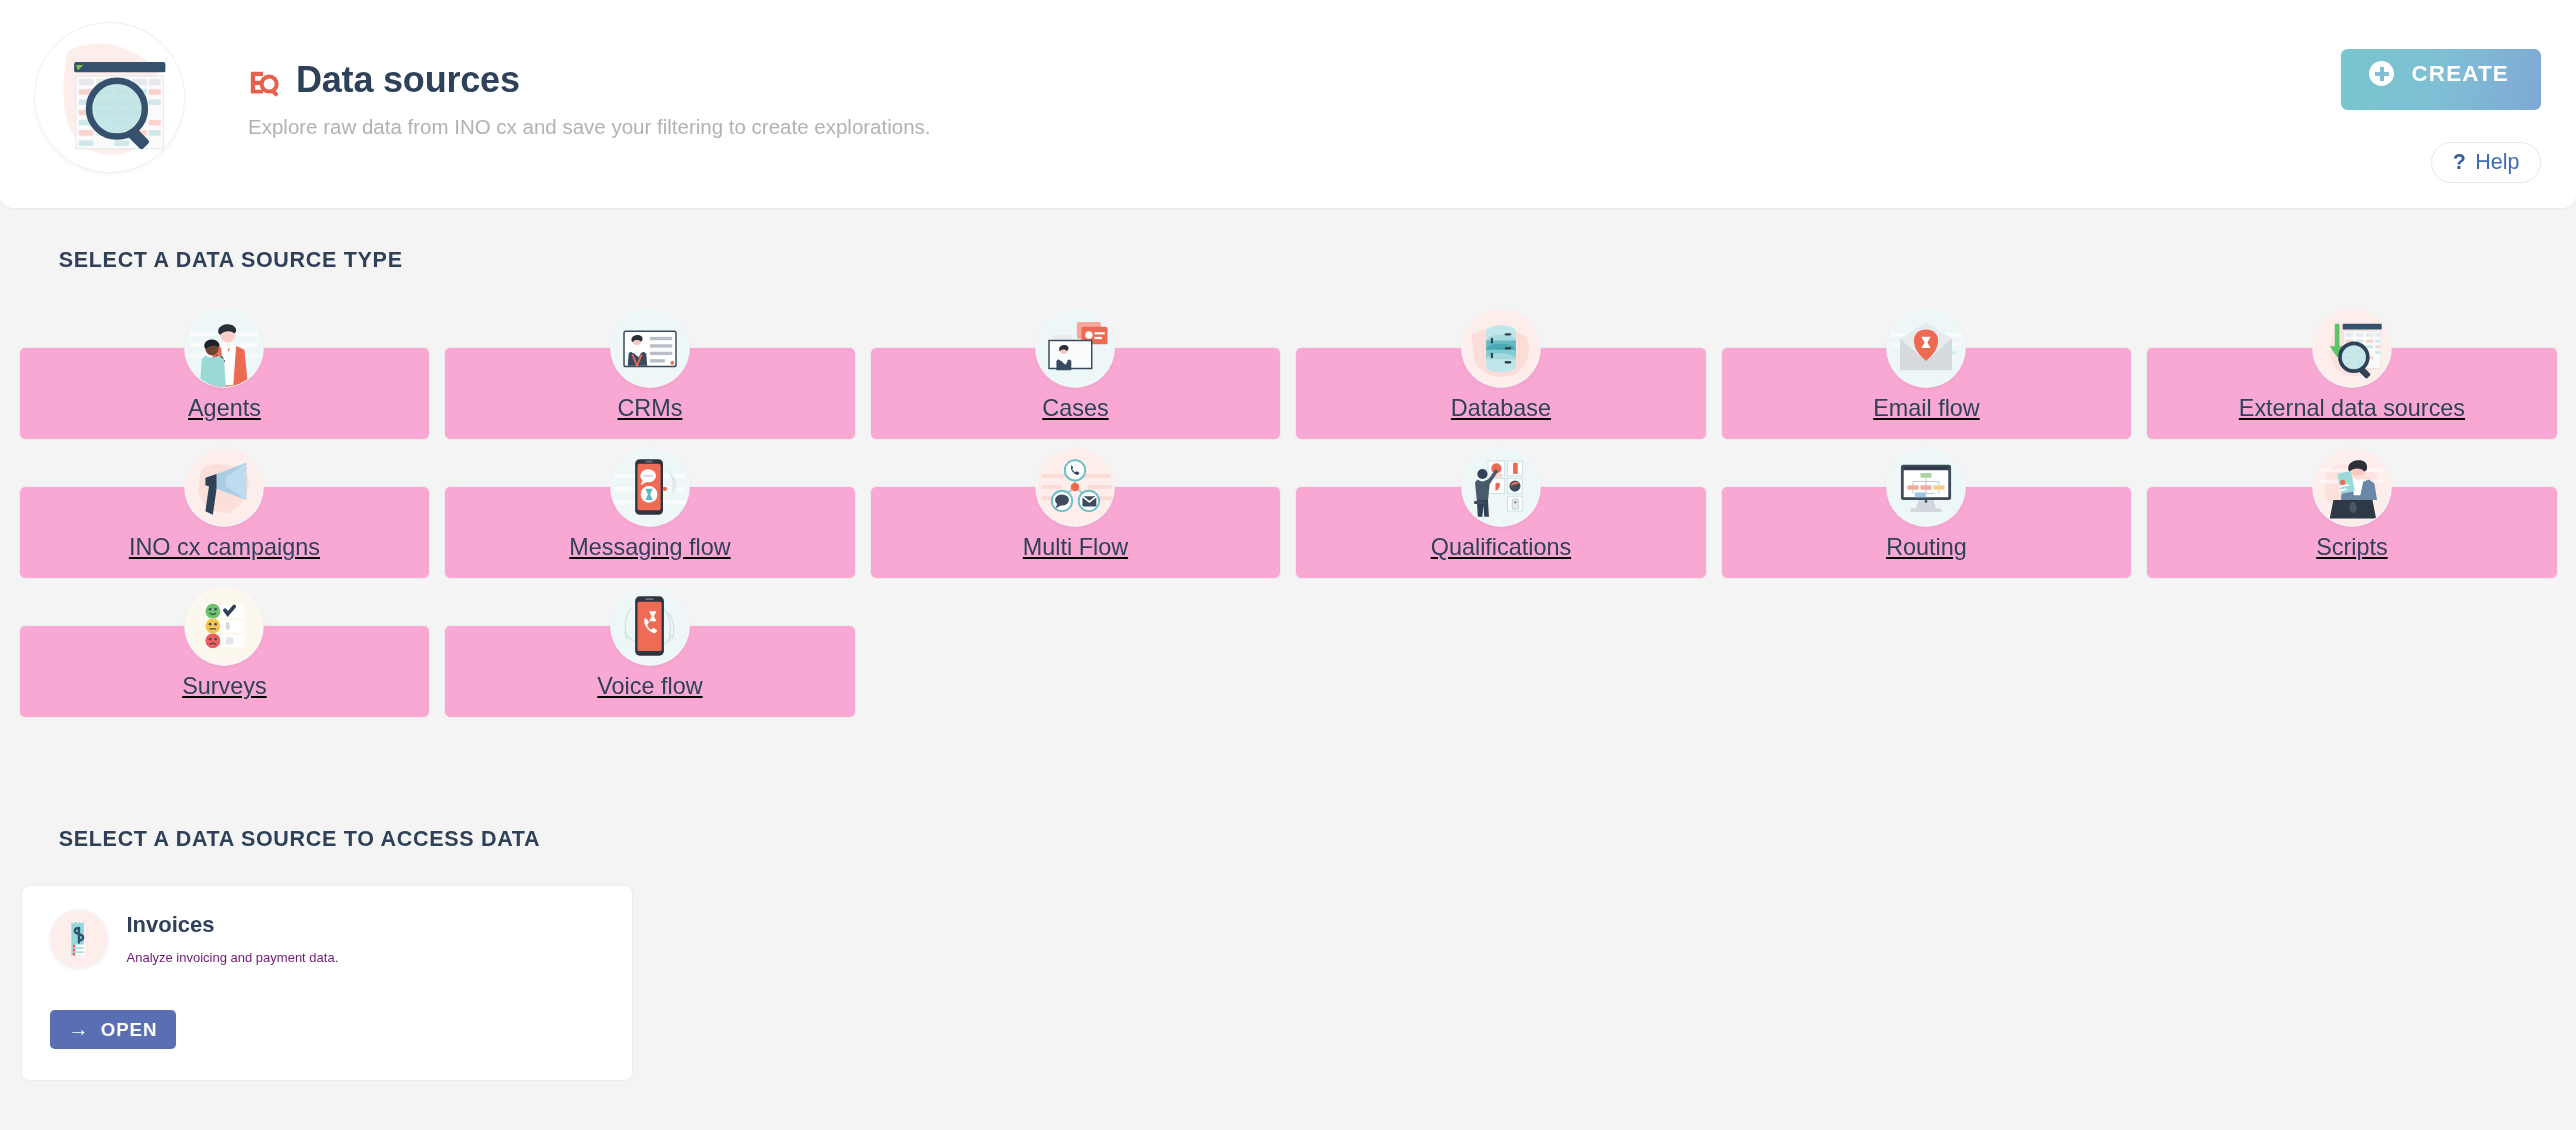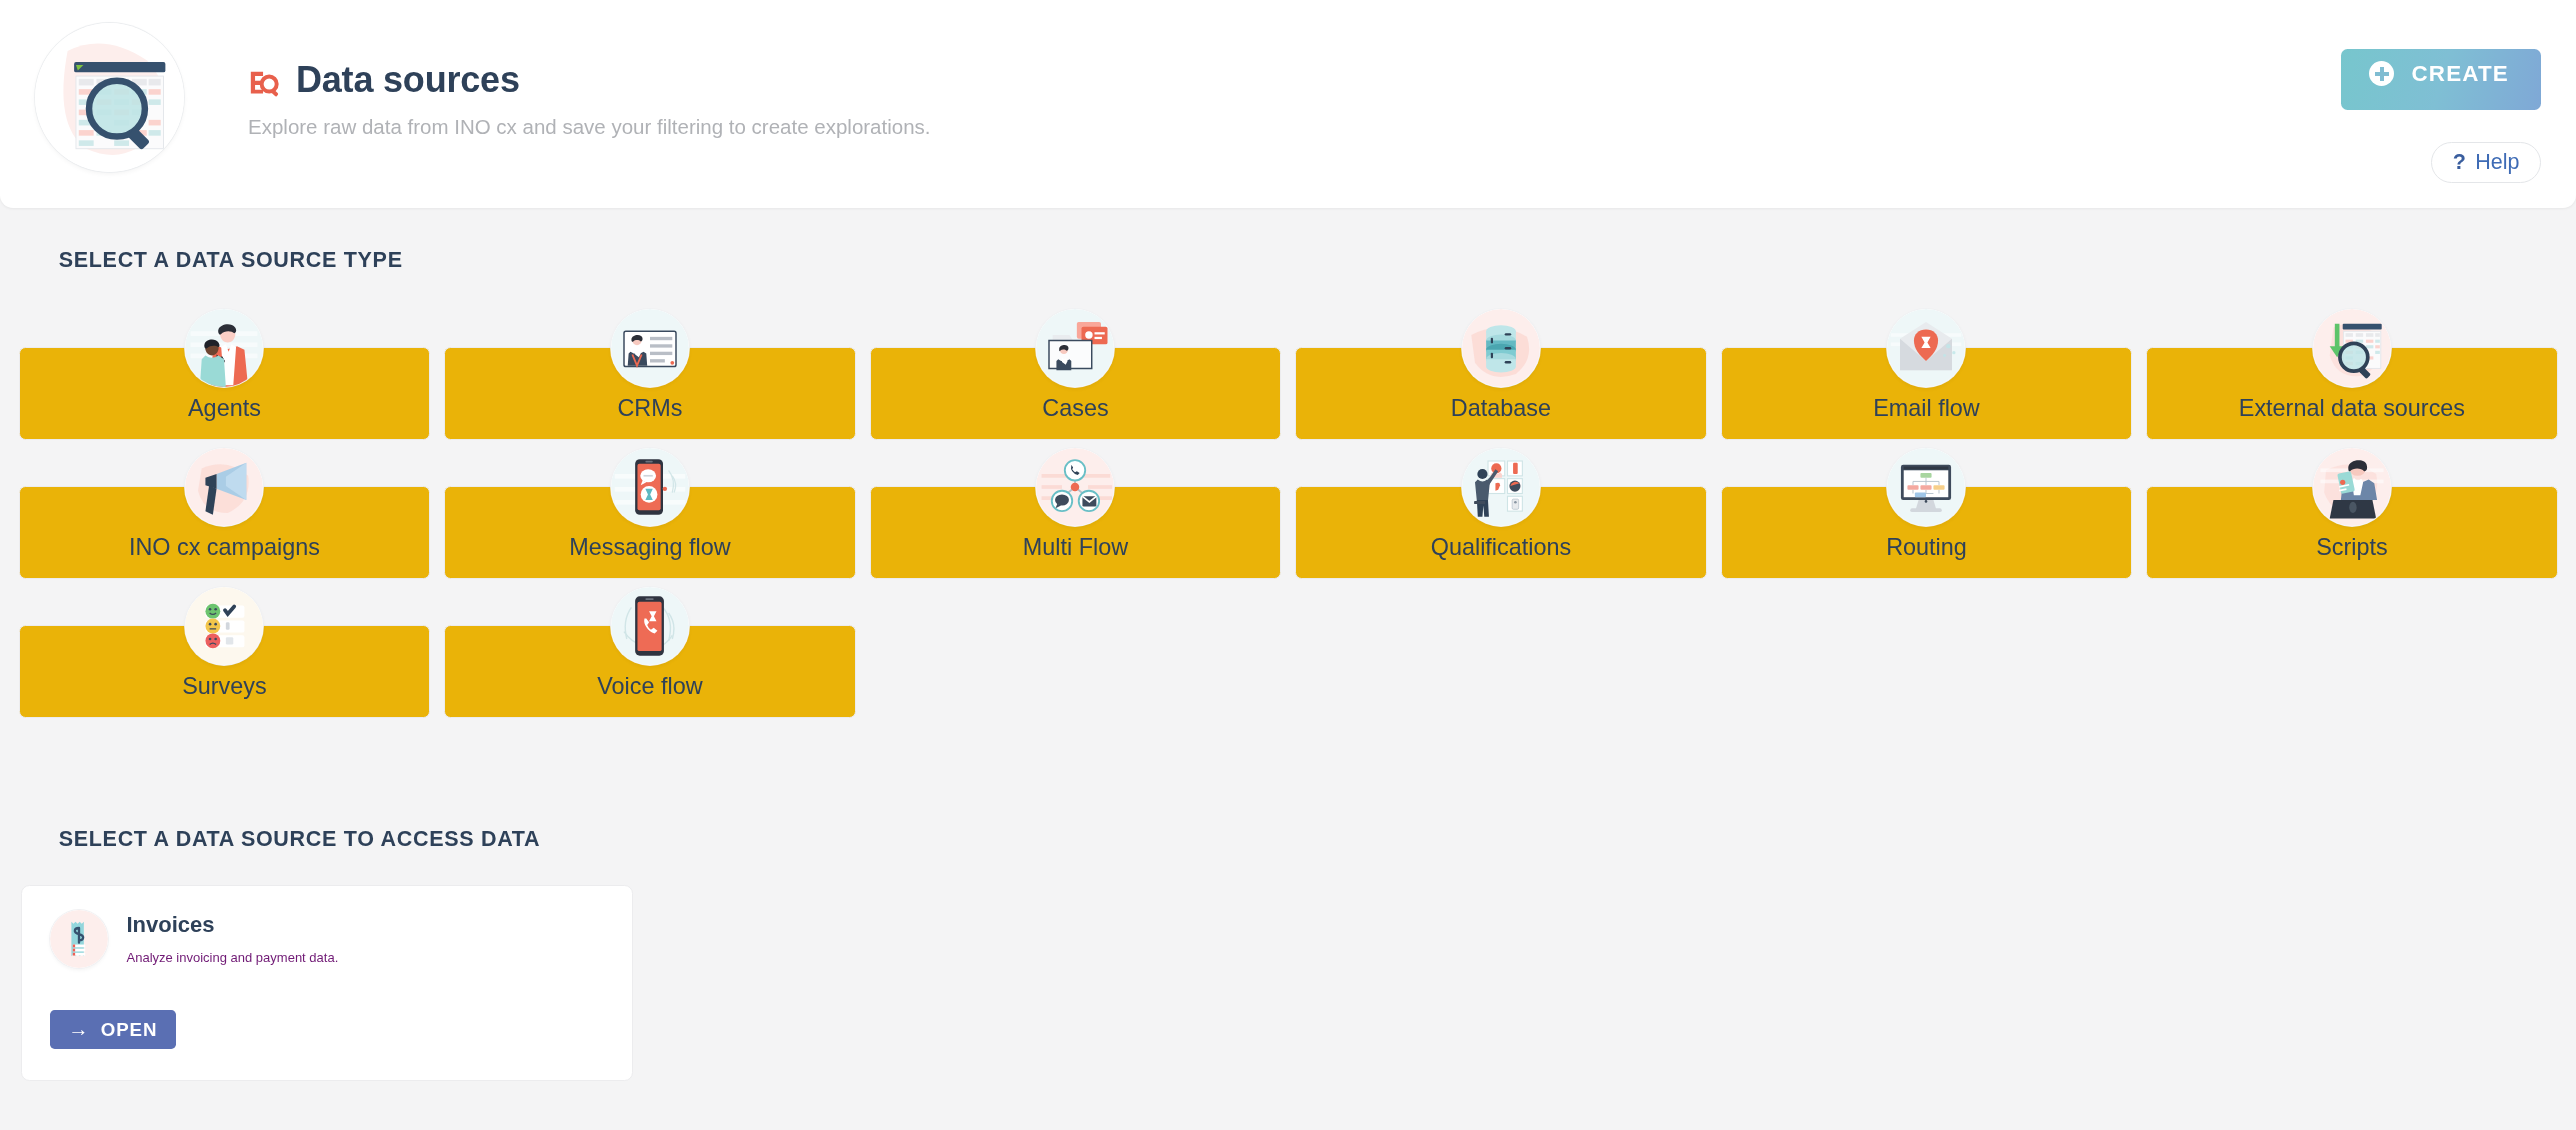--- a/index.html
+++ b/index.html
@@ -110,28 +110,29 @@
     position: absolute;
     left: 18.7px; top: 347px;
     width: 2539px;
     display: grid;
     grid-template-columns: repeat(6, 1fr);
     gap: 46px 14px;
   }
   .tile {
     position: relative;
     height: 93px;
-    background: #eab308;
+    background: #f9a8d4;
     border: 1.4px solid #ececee;
     border-radius: 6.5px;
     cursor: pointer;
     display: flex;
     align-items: flex-end;
     justify-content: center;
     padding-bottom: 17px;
+    text-decoration: underline;
   }
   .tile.selected {
     border: 2.8px solid #5cbcc4;
   }
   .tile-label {
     font-size: 23.4px;
     color: #2e4159;
     white-space: nowrap;
   }
   .tile-icon {

